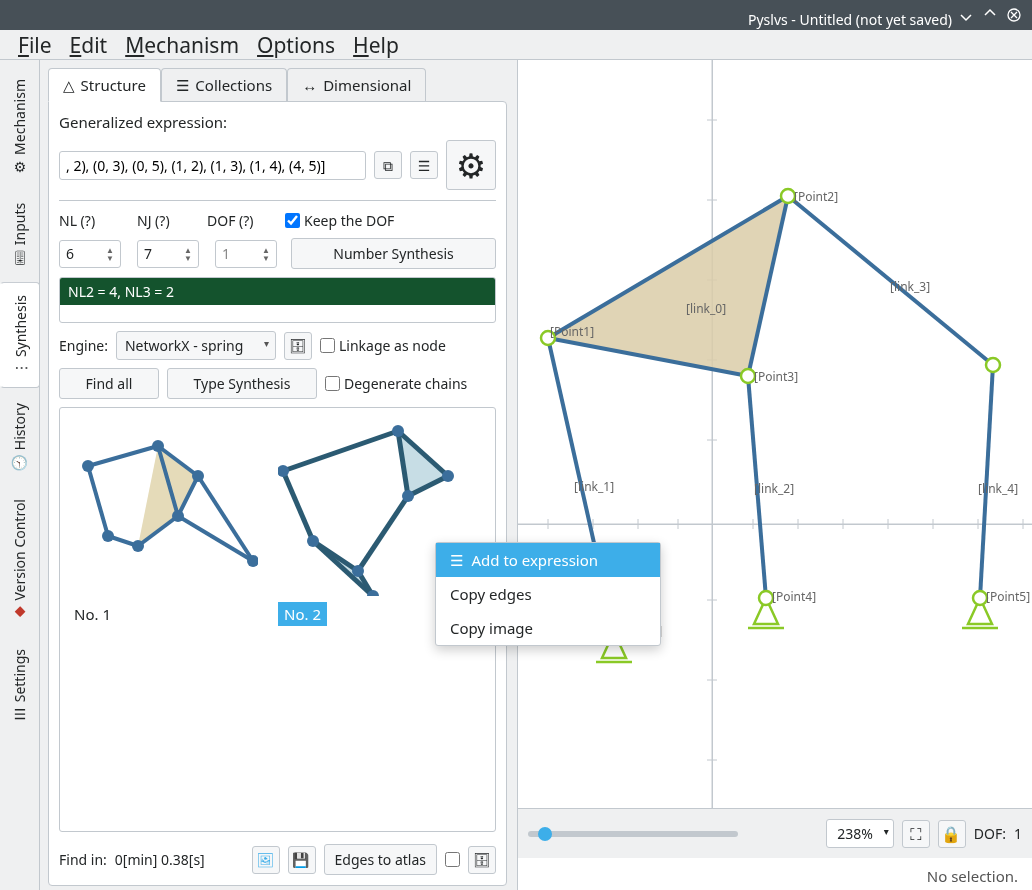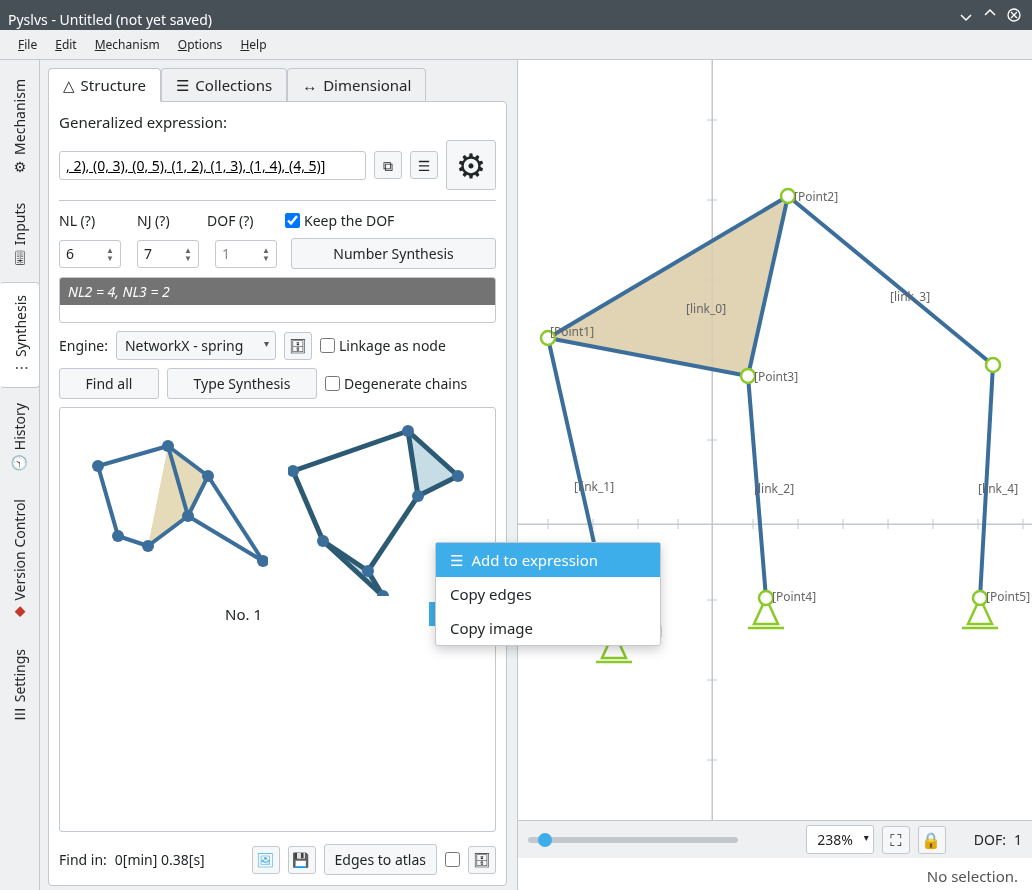--- a/index.html
+++ b/index.html
@@ -1,23 +1,23 @@
 <!DOCTYPE html>
 <html><head>
 <meta charset="utf-8">
 <style>
   * { box-sizing: border-box; margin: 0; padding: 0; font-family: "Noto Sans", "Segoe UI", sans-serif; }
   body { width: 1032px; height: 890px; background: #eff0f1; color: #232627; font-size: 14px; overflow: hidden; }
 
   .titlebar { height: 30px; background: #475057; color: #fff; display: flex; align-items: center; padding: 0 8px; }
-  .titlebar .title { flex: 1; text-align: left; font-size: 14px; margin-top: 9px; }
+  .titlebar .title { flex: 1; text-align: right; font-size: 14px; margin-top: 9px; }
   .titlebar .ctlbtn { width: 20px; height: 20px; margin-left: 4px; display:flex;align-items:center;justify-content:center;color:#fff; }
 
   .menubar { height: 30px; display: flex; align-items: center; padding: 0 10px; gap: 2px; border-bottom: 1px solid #c2c8ce; background:#eff0f1;}
-  .menubar span { padding: 4px 8px; font-size: 12px; }
+  .menubar span { padding: 4px 8px; font-size: 21px; }
   .menubar span u { text-decoration: underline; }
 
   .body { display: flex; height: calc(890px - 60px); }
   .vtabs { width: 40px; border-right: 1px solid #c2c8ce; display:flex; flex-direction:column; padding-top:6px; gap:2px;}
   .vtab { writing-mode: vertical-rl; transform: rotate(180deg); padding: 12px 6px; font-size: 14px; border:1px solid transparent; border-radius:4px; display:flex; align-items:center; gap:4px; cursor:pointer; }
   .vtab.active { background:#fff; border:1px solid #c2c8ce; border-right-color:#fff; margin-right:-1px; }
 
   .leftpanel { width: 478px; background:#eff0f1; padding: 8px 10px 4px 8px; display:flex; flex-direction:column; border-right:1px solid #c2c8ce; }
   .tabs { display:flex; gap:0; }
   .tab { padding:6px 14px; border:1px solid #c2c8ce; border-bottom:none; border-radius:4px 4px 0 0; background:#eff0f1; display:flex; align-items:center; gap:6px; font-size:15px; }
@@ -31,33 +31,33 @@
   .iconbtn { border:1px solid #c2c8ce; border-radius:3px; width:28px; height:28px; background:#f6f7f8; display:flex; align-items:center; justify-content:center; cursor:pointer; }
   .gear { font-size:30px; }
 
   .spin { display:flex; align-items:center; gap:4px; height:28px; width:62px; justify-content:space-between;}
   .spin .arrows { display:flex; flex-direction:column; font-size:8px; line-height:8px; color:#666;}
   .selectbox { border:1px solid #c2c8ce; border-radius:3px; padding:4px 24px 4px 8px; background:#f6f7f8; position:relative;}
   .selectbox::after { content:"▾"; position:absolute; right:6px; font-size:10px; color:#555;}
 
   .listbox { border:1px solid #c2c8ce; border-radius:3px; background:#fff; height:46px; overflow:hidden;}
   .listbox .item { padding:4px 8px; }
-  .listbox .item.sel { background:#737373; color:#fff;font-style:italic; }
+  .listbox .item.sel { background:#14532d; color:#fff; }
 
   .atlas { border:1px solid #c2c8ce; border-radius:3px; background:#fff; flex:1; display:flex; gap:10px; padding:8px; position:relative; }
-  .thumb { width:200px; display:flex; flex-direction:column; align-items:flex-end; gap:6px; }
+  .thumb { width:200px; display:flex; flex-direction:column; align-items:flex-start; gap:6px; }
   .thumb .cap { font-size:15px; padding:2px 6px;}
   .thumb .cap.sel { background:#3daee9; color:#fff; }
 
   .canvas { flex:1; background:#fff; position:relative; overflow:hidden; }
   .axisV { position:absolute; top:0; bottom:46px; width:1px; background:#c2c8ce; left:194px; }
   .axisH { position:absolute; left:0; right:0; height:1px; background:#c2c8ce; top:464px; }
   .ptlbl { position:absolute; font-size:12px; color:#666; }
 
-  .statusrow { display:flex; align-items:center; gap:8px; padding:4px 10px; border-top:1px solid #c2c8ce; background:#eff0f1;}
+  .statusrow { display:flex; align-items:center; gap:8px; padding:10px 10px; border-top:1px solid #c2c8ce; background:#eff0f1;}
   .slider { flex:0 0 210px; height:6px; background:#c2c8ce; border-radius:3px; position:relative;}
   .slider .knob { position:absolute; width:14px; height:14px; border-radius:7px; background:#3daee9; top:-4px; left:10px;}
   .zoombox { border:1px solid #c2c8ce; border-radius:3px; padding:4px 20px 4px 10px; position:relative; background:#fff;}
   .zoombox::after { content:"▾"; position:absolute; right:4px; font-size:10px;}
 
   .ctxmenu { position:absolute; left:386px; top:440px; width:226px; background:#fff; border:1px solid #c2c8ce; border-radius:3px; box-shadow:0 4px 12px rgba(0,0,0,.2); z-index:50;}
   .ctxmenu .mi { padding:7px 14px; font-size:15px; display:flex; align-items:center; gap:8px;}
   .ctxmenu .mi.sel { background:#3daee9; color:#fff; }
 
   .chk { display:flex; align-items:center; gap:4px; }
@@ -126,21 +126,21 @@
       </div>
       <div class="tab">
         <span>↔</span>
         <span>Dimensional</span>
       </div>
     </div>
 
     <div class="panelbody">
       <div style="font-size:15px;">Generalized expression:</div>
       <div class="row">
-        <input type="text" style="flex: 1 1 0%; text-decoration: underline;" value=", 2), (0, 3), (0, 5), (1, 2), (1, 3), (1, 4), (4, 5)]">
+        <input type="text" style="flex: 1 1 0%;" value=", 2), (0, 3), (0, 5), (1, 2), (1, 3), (1, 4), (4, 5)]">
         <div class="iconbtn">⧉</div>
         <div class="iconbtn">☰</div>
         <div class="iconbtn gear" style="width:50px;height:50px;font-size:34px">⚙</div>
       </div>
       <hr class="sep">
 
       <div class="row">
         <span style="width:62px">NL (?)</span>
         <span style="width:62px;margin-left:8px">NJ (?)</span>
         <span style="width:62px;margin-left:0">DOF (?)</span>
@@ -323,29 +323,29 @@
     </svg>
     <div class="ptlbl" style="left:32px; top:263px">[Point1]</div>
     <div class="ptlbl" style="left:276px; top:128px">[Point2]</div>
     <div class="ptlbl" style="left:236px; top:308px">[Point3]</div>
     <div class="ptlbl" style="left:468px; top:528px">[Point5]</div>
     <div class="ptlbl" style="left:254px; top:528px">[Point4]</div>
     <div class="ptlbl" style="left:100px; top:562px">[Point0]</div>
     <div class="ptlbl" style="left:168px; top:240px">[link_0]</div>
     <div class="ptlbl" style="left:56px; top:418px">[link_1]</div>
     <div class="ptlbl" style="left:236px; top:420px">[link_2]</div>
-    <div class="ptlbl" style="left:372px; top:228px">[link_3]</div>
+    <div class="ptlbl" style="left:372px; top:218px">[link_3]</div>
     <div class="ptlbl" style="left:460px; top:420px">[link_4]</div>
 
     <div class="statusrow" style="position:absolute;bottom:32px;left:0;right:0;">
       <div class="slider">
           <div class="knob"></div>
         </div>
       <div style="flex:1"></div>
       <div class="zoombox"><span>238%</span></div>
       <div class="iconbtn" style="font-size:16px">⛶</div>
       <div class="iconbtn" style="font-size:16px">🔒</div>
-      <span style="margin-left:20px">DOF:</span>
+      <span style="margin-left:0">DOF:</span>
       <span>1</span>
     </div>
     <div class="noselection">No selection.</div>
   </div>
 </div>
 
 </body></html>

